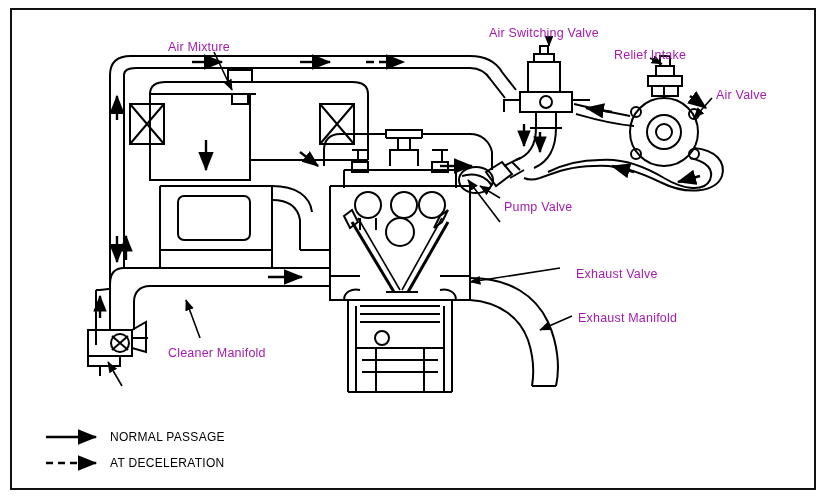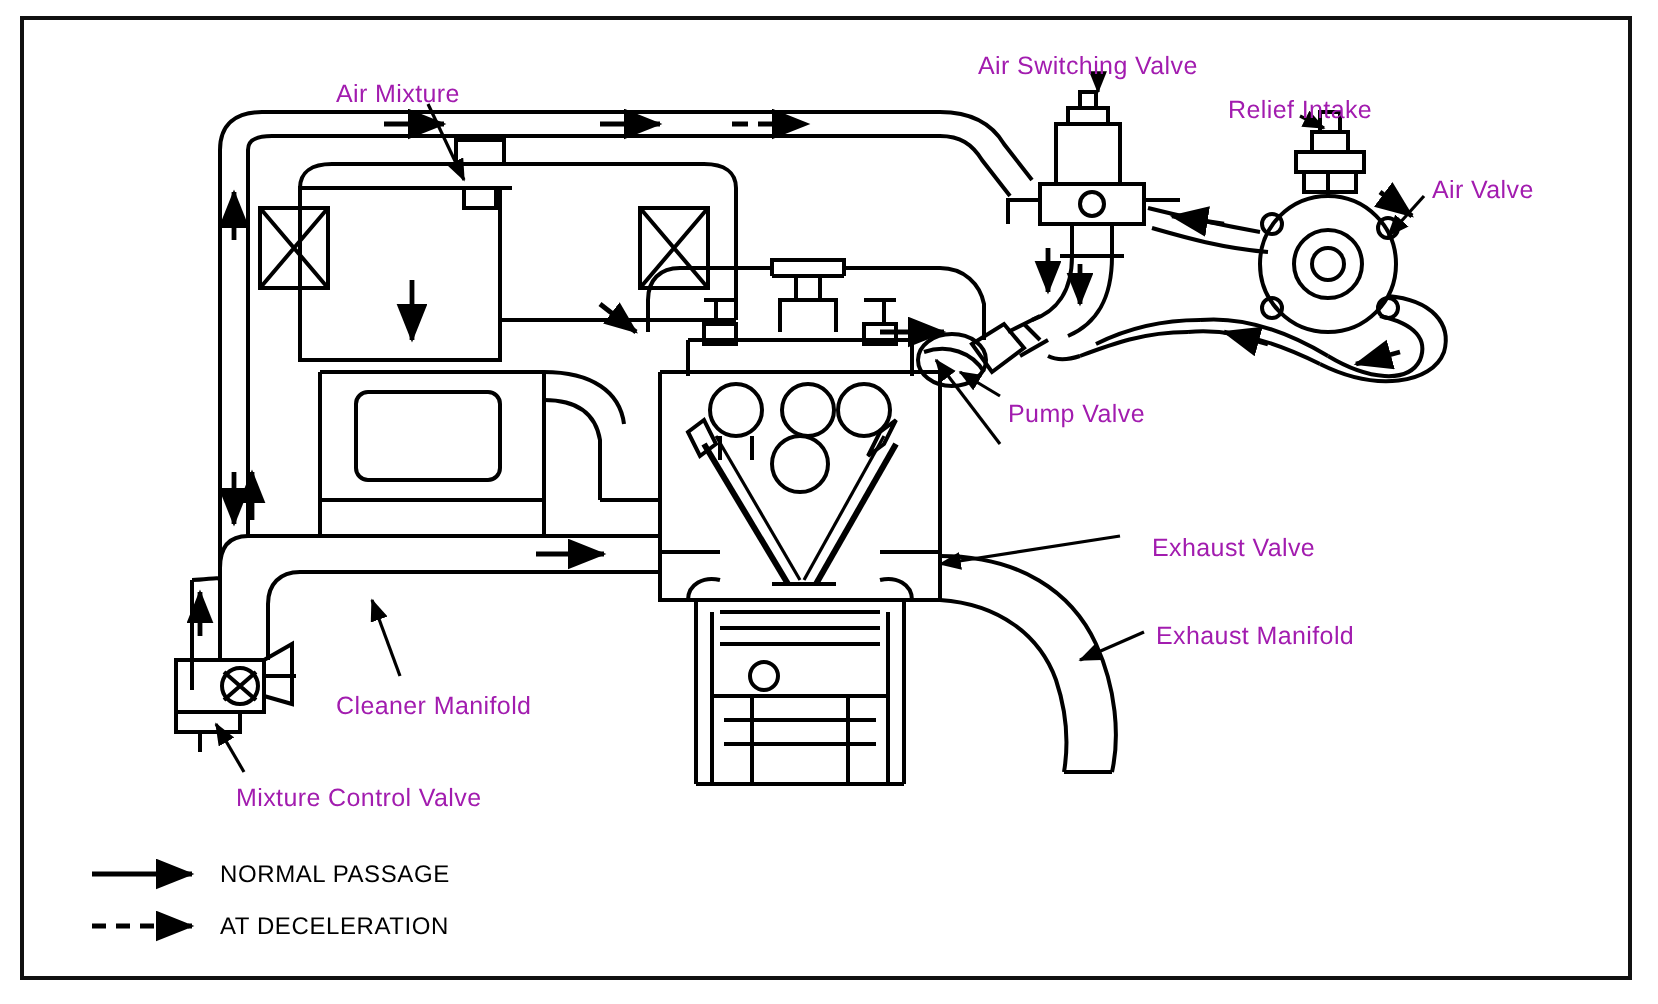--- a/index.html
+++ b/index.html
@@ -280,18 +280,17 @@
   </svg>
 
   <div class="lbl" style="left:168px; top:40px;">Air Mixture</div>
   <div class="lbl" style="left:489px; top:26px;">Air Switching Valve</div>
   <div class="lbl" style="left:614px; top:48px;">Relief Intake</div>
   <div class="lbl" style="left:716px; top:88px;">Air Valve</div>
   <div class="lbl" style="left:504px; top:200px;">Pump Valve</div>
   <div class="lbl" style="left:564px; top:267px;margin-left:12px;">Exhaust Valve</div>
   <div class="lbl" style="left:578px; top:311px;">Exhaust Manifold</div>
   <div class="lbl" style="left:168px; top:346px;">Cleaner Manifold</div>
-  <div class="lbl" style="left:118px; top:392px;">Mixture Control Valve</div>
 
   <div class="legend-lbl" style="left:110px; top:430px;text-align:right;">NORMAL PASSAGE</div>
   <div class="legend-lbl" style="left:110px; top:456px;">AT DECELERATION</div>
 
 </div>
 
 </body></html>

